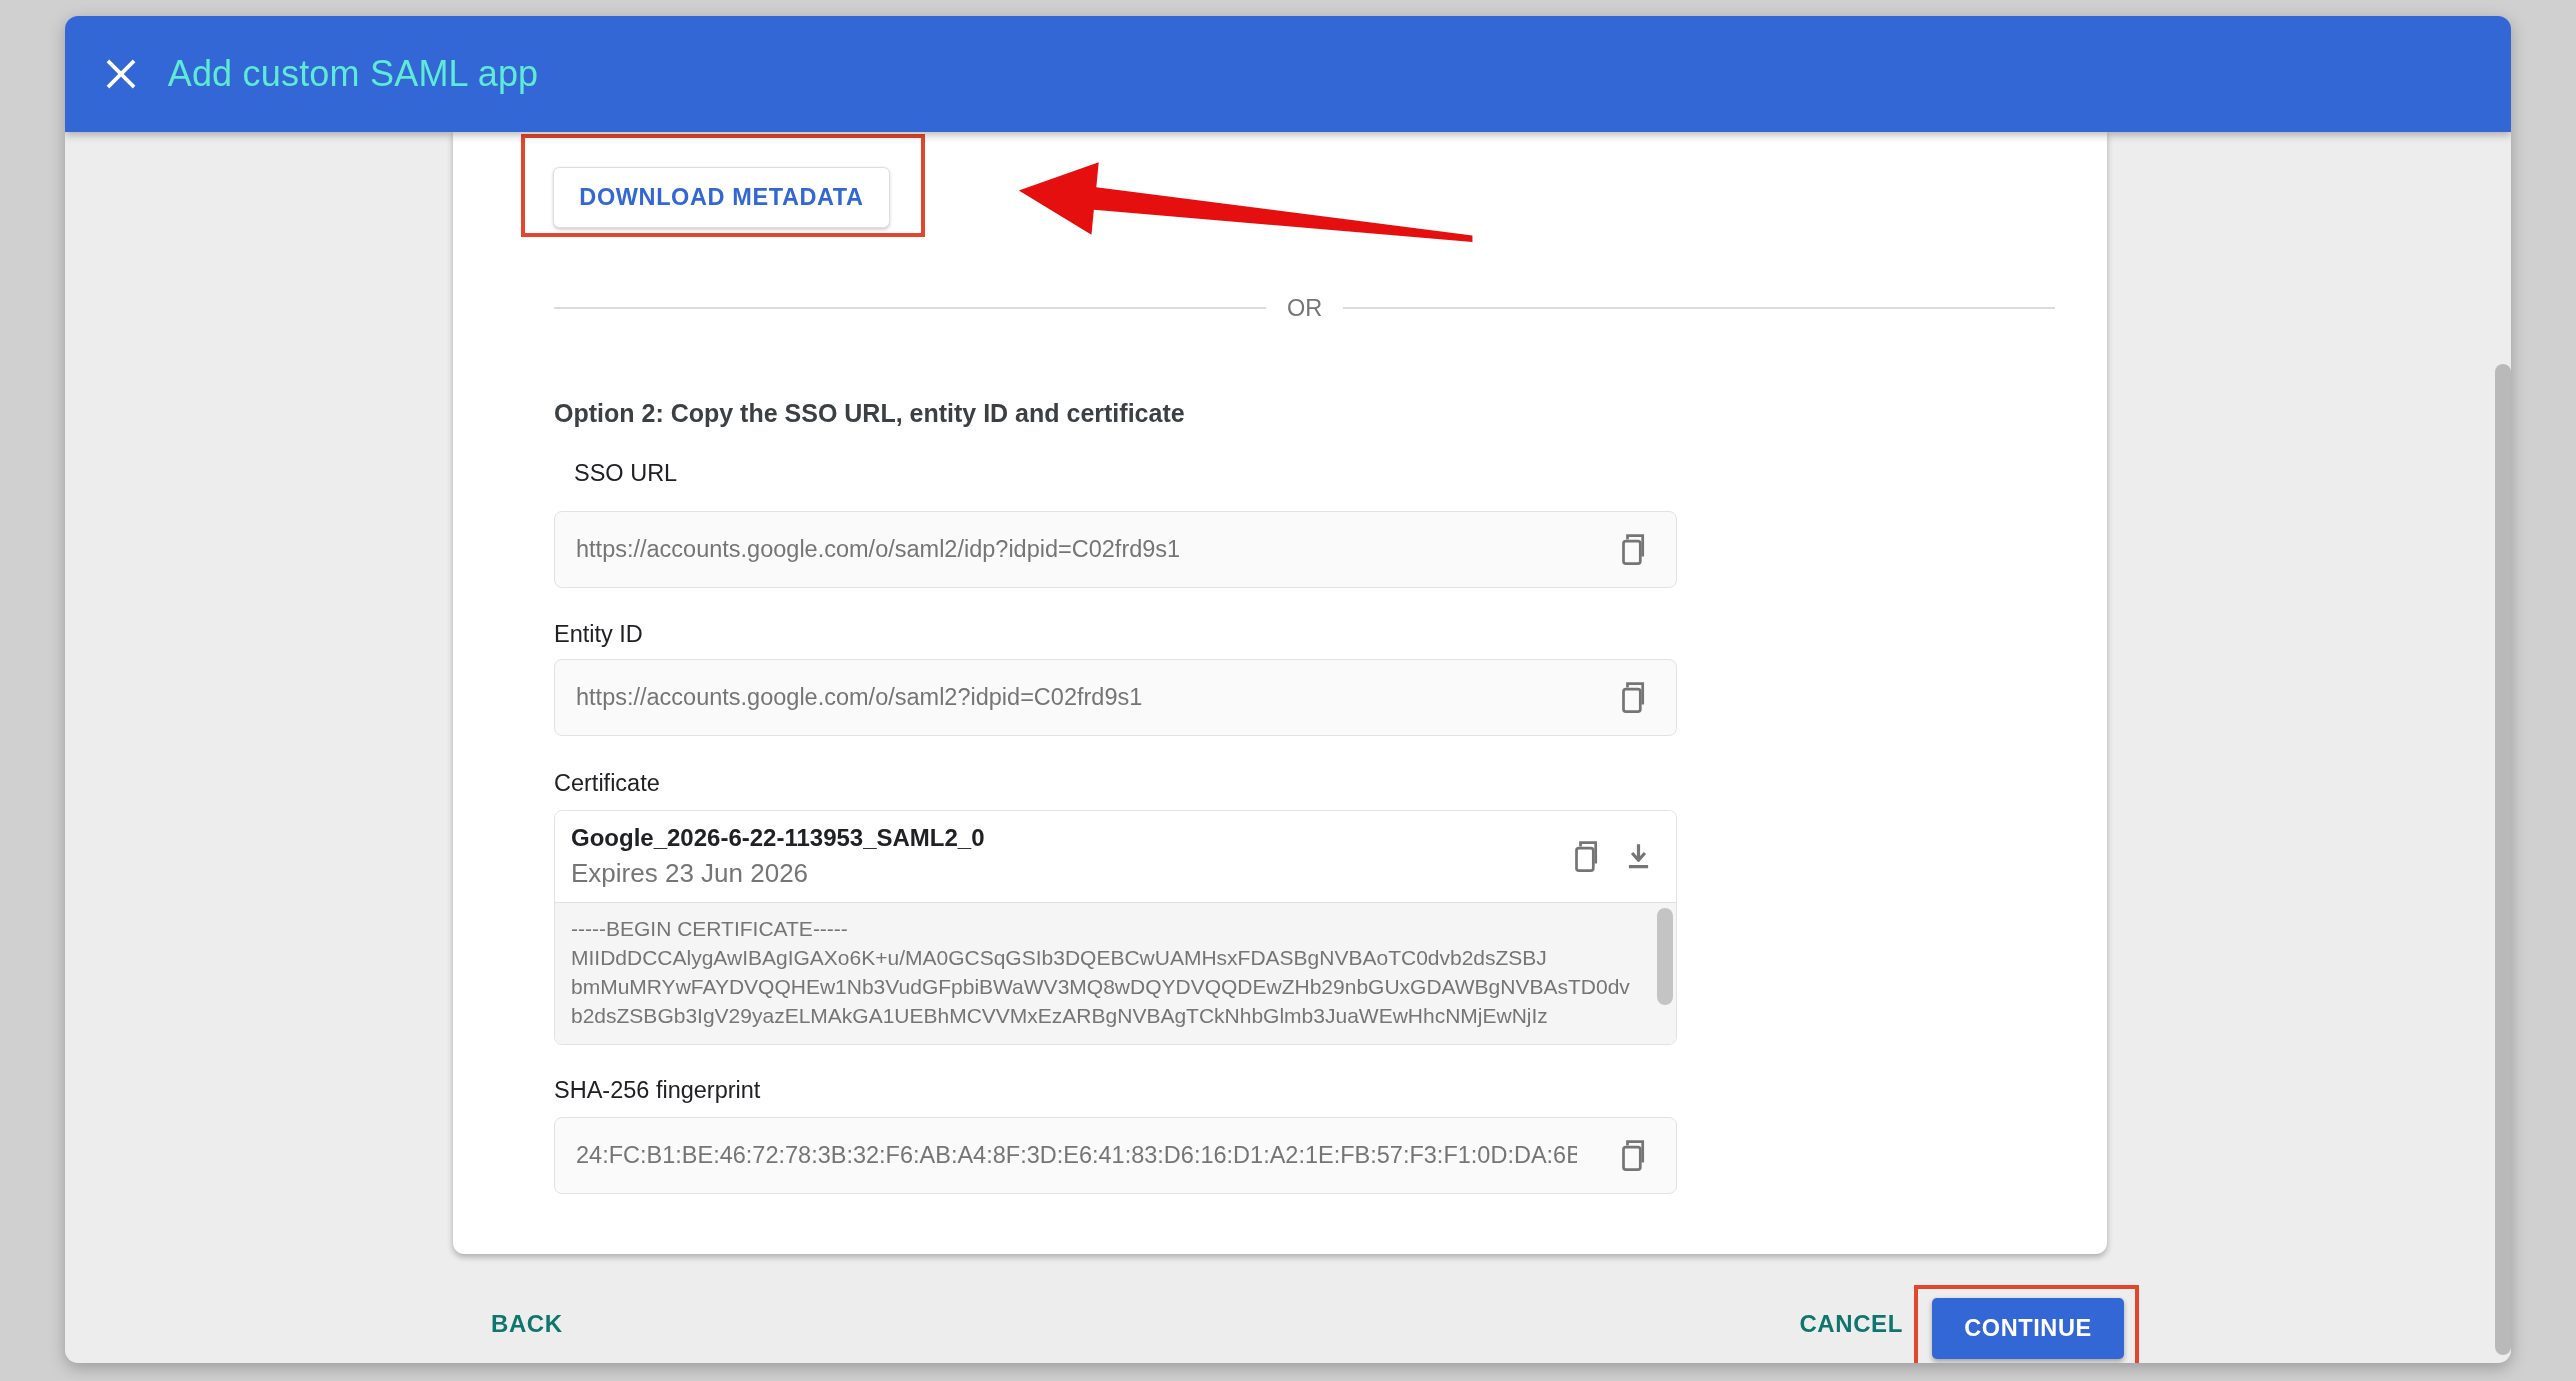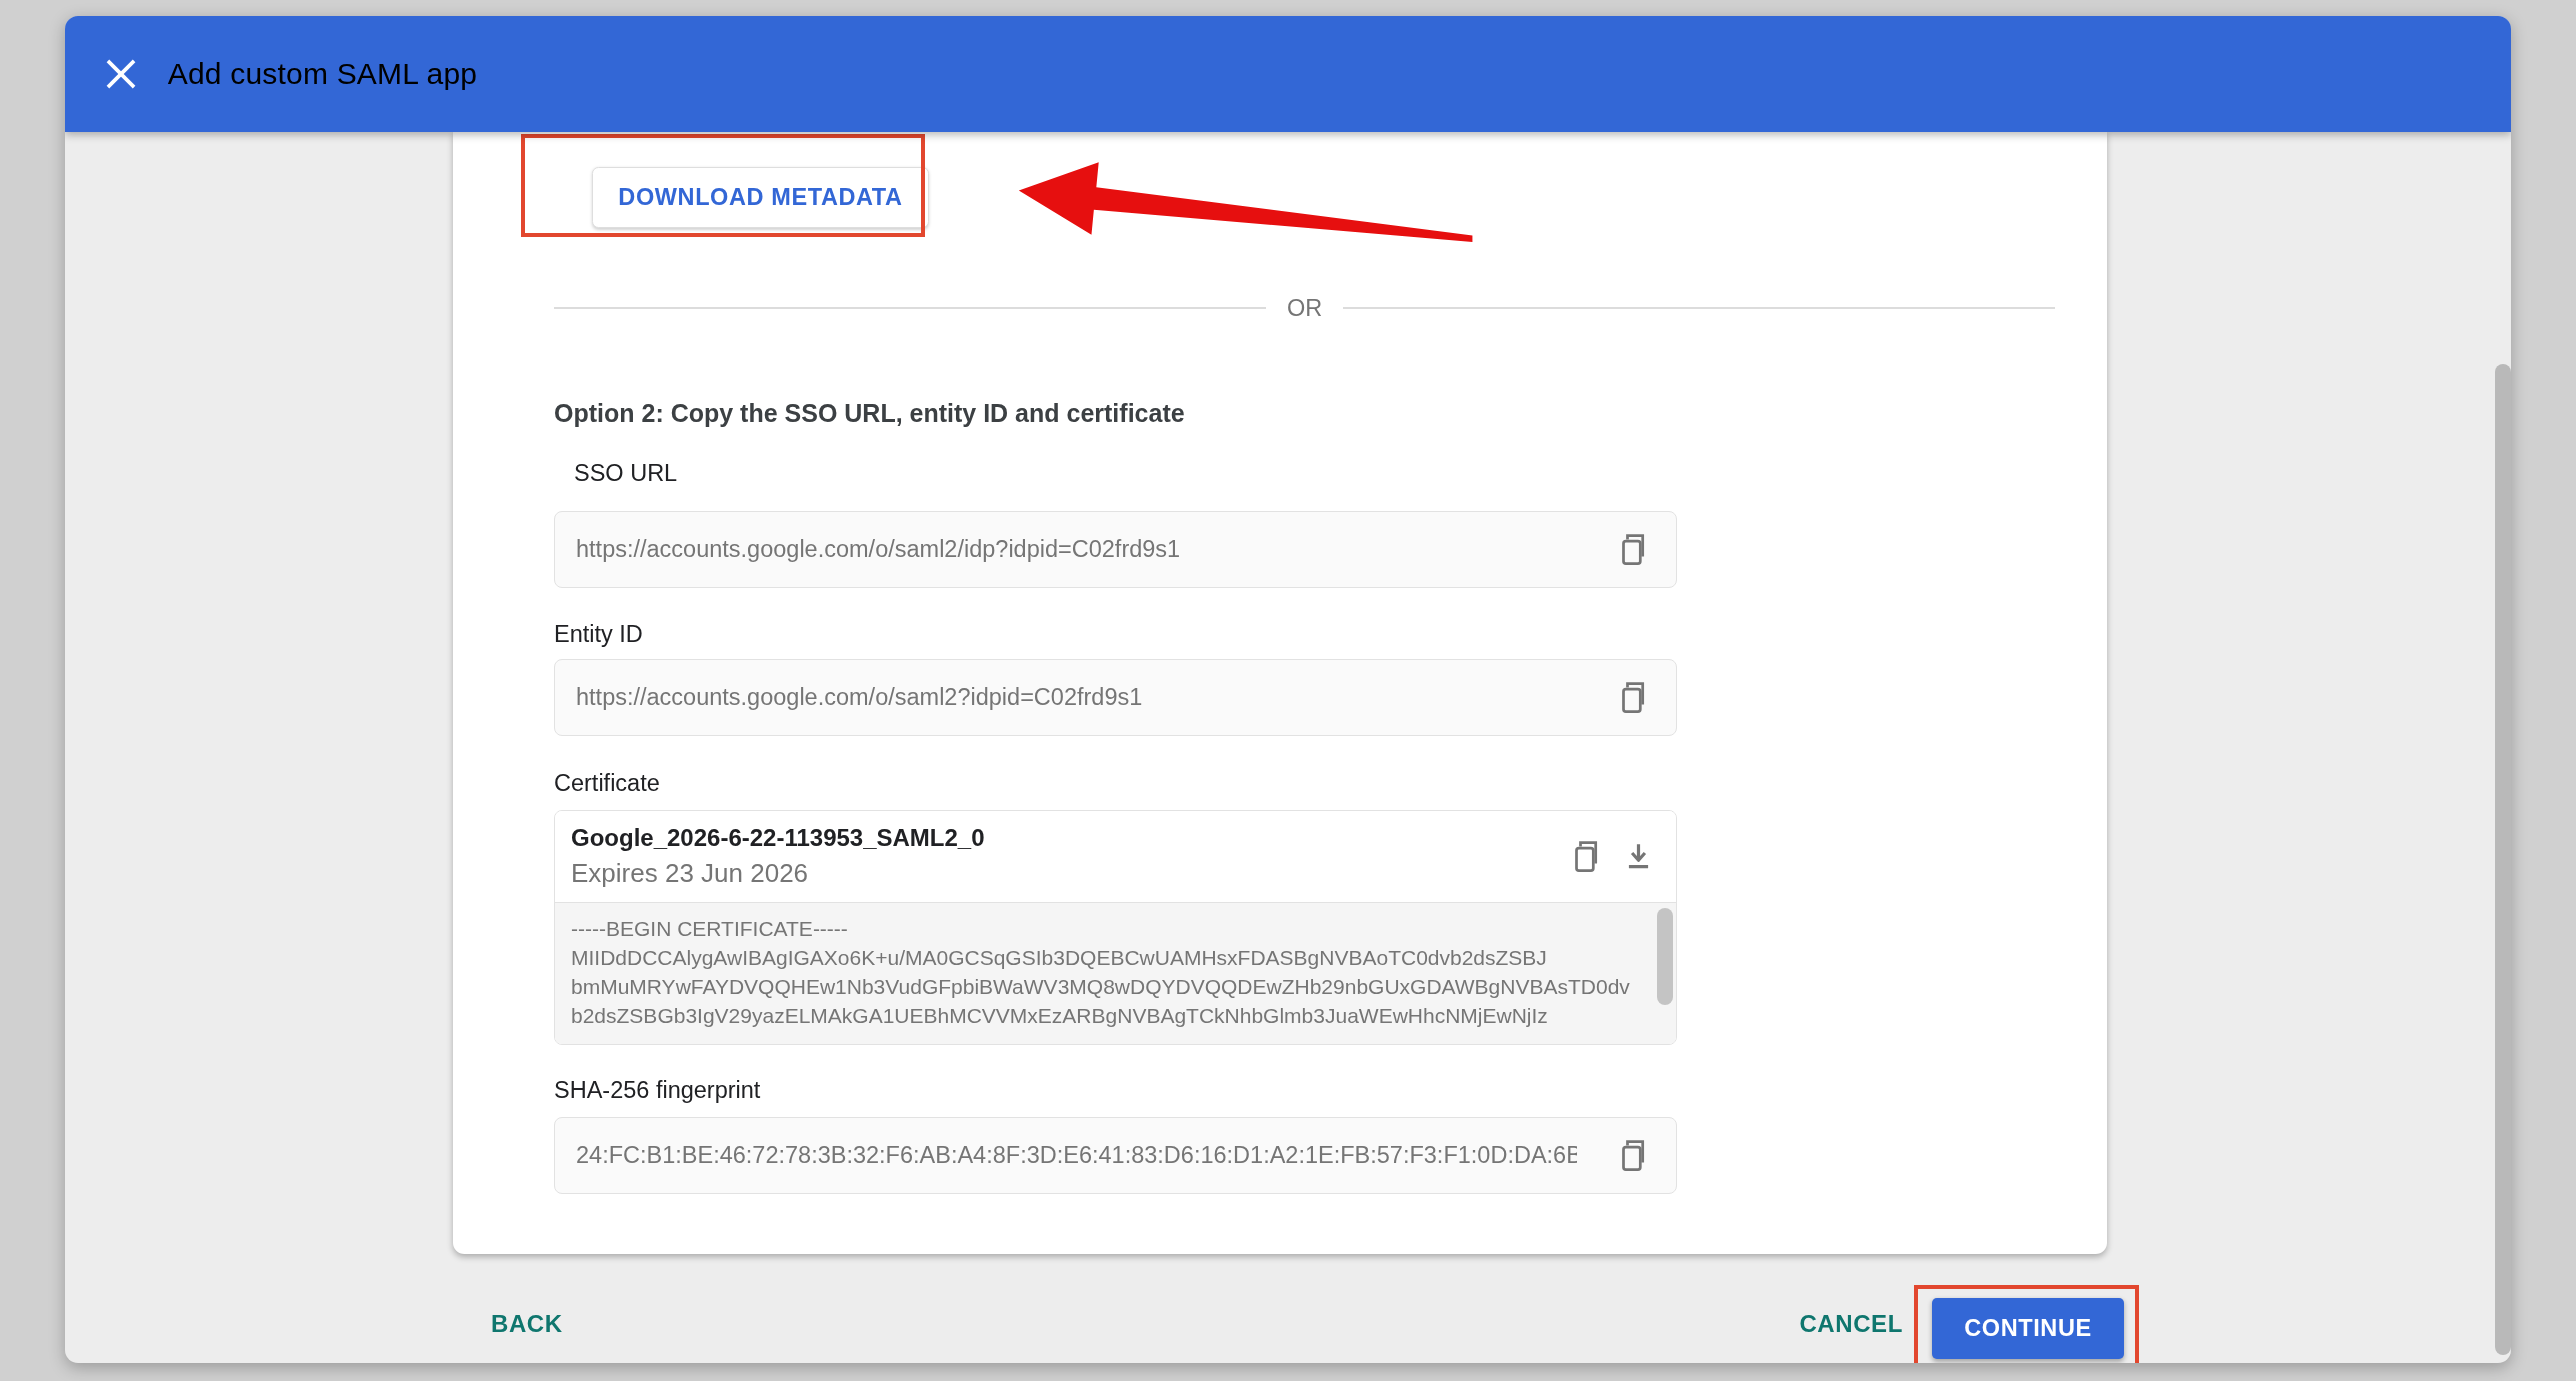--- a/index.html
+++ b/index.html
@@ -20,35 +20,34 @@
     position:absolute;left:0;top:0;width:100%;height:116px;
     background:#3367d6;display:flex;align-items:center;
     box-shadow:0 3.2px 8px rgba(0,0,0,.28);
     z-index:5;
   }
   .close-btn{
     width:49px;height:49px;margin-left:31px;border:none;background:transparent;
     display:flex;align-items:center;justify-content:center;cursor:pointer;padding:0;
   }
   .dialog-title{
-    color:#000000;font-size:30px;margin-left:22.7px;letter-spacing:0.2px;
+    color:#5eead4;font-size:36px;margin-left:22.7px;letter-spacing:0.2px;
   }
   .card{
     position:absolute;left:388px;top:116px;width:1654px;height:1122px;
     background:#ffffff;border-radius:0 0 11.3px 11.3px;
     box-shadow:0 2.4px 6.5px rgba(0,0,0,.28);
     z-index:2;
   }
   .download-btn{
     position:absolute;left:100px;top:35px;width:337px;height:61px;
     background:#ffffff;border:1.6px solid #dedede;border-radius:6.5px;
     color:#3367d6;font-size:23.5px;font-weight:bold;letter-spacing:0.6px;
     box-shadow:0 1.6px 3.2px rgba(0,0,0,.18);cursor:pointer;
     font-family:"Liberation Sans", sans-serif;
-    margin-left:39px;
   }
   .anno-box{
     position:absolute;border:4px solid #e2472e;background:transparent;z-index:6;
     pointer-events:none;
   }
   .anno-box-download{left:68px;top:1.6px;width:396px;height:95px;}
   .anno-arrow{position:absolute;left:559px;top:13.8px;width:485px;height:113px;z-index:6;}
   .or-row{
     position:absolute;left:101px;top:160px;width:1501px;height:32px;
     display:flex;align-items:center;

